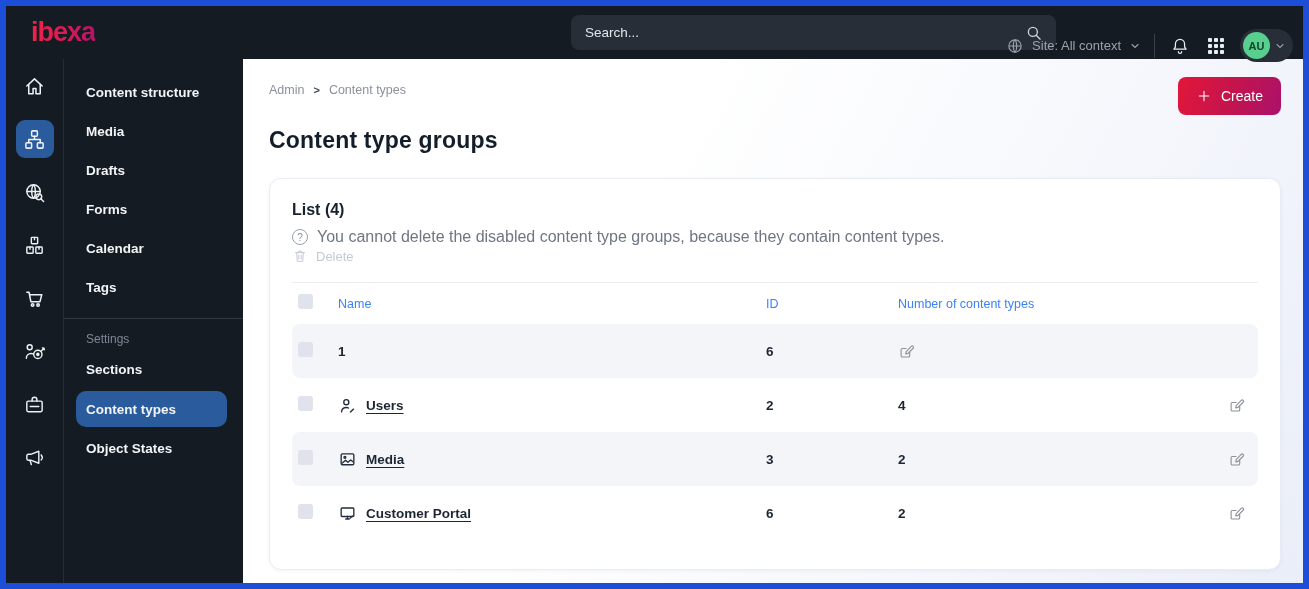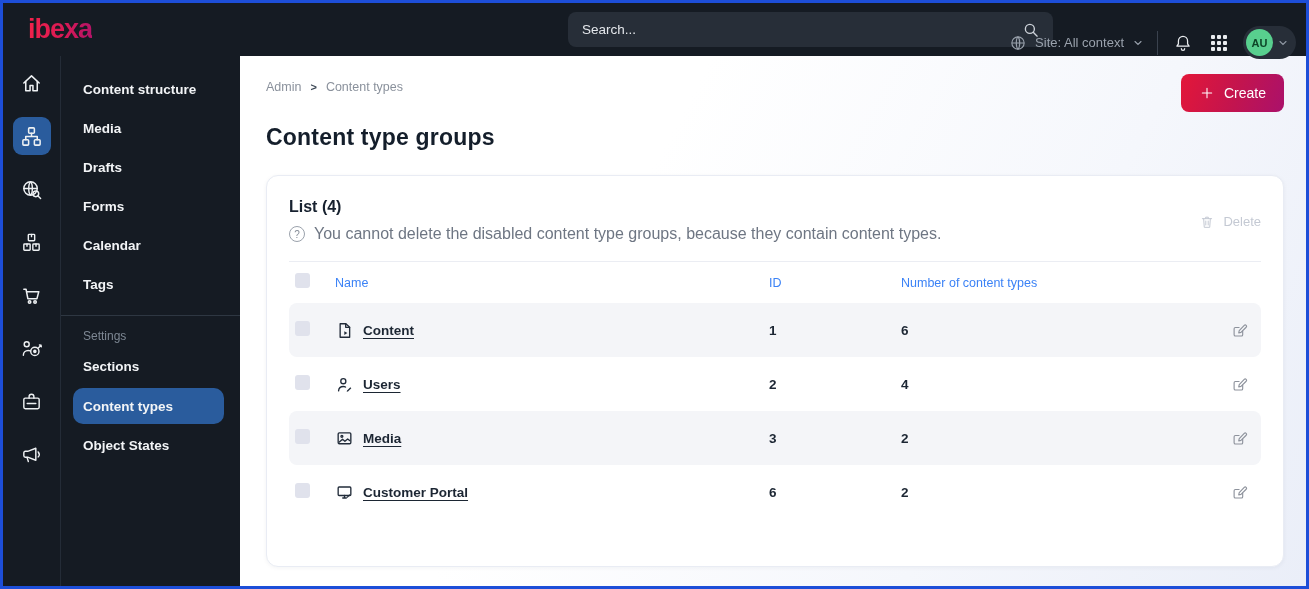--- a/index.html
+++ b/index.html
@@ -1,19 +1,19 @@
 <!DOCTYPE html>
 <html><head>
 <meta charset="utf-8">
 <style>
   * { margin:0; padding:0; box-sizing:border-box; }
   html,body { background:#fff; }
   body { font-family:"Liberation Sans", sans-serif; }
   .frame {
-    width:1309px; height:589px; border:3px solid #1d4ed8; overflow:hidden;
+    width:1309px; height:589px; border:6px solid #1d4ed8; overflow:hidden;
     display:flex; flex-direction:column; background:#fff;
   }
 
   
   .topbar {
     height:53px; background:#151b23; flex:0 0 53px;
     display:flex; align-items:center; position:relative;
   }
   .logo {
     margin-left:25px; font-size:27px; font-weight:700; letter-spacing:-1px;
@@ -100,21 +100,21 @@
     padding:0 18px; height:38px; font-family:"Liberation Sans", sans-serif;
   }
   .page-title {
     margin-top:12px; font-size:23px; font-weight:700; color:#141e2b; letter-spacing:.2px;
   }
 
   .card {
     margin-top:24px; background:#fff; border:1px solid #e9ecf4; border-radius:12px;
     box-shadow:0 1px 4px rgba(25,35,65,.05); padding:22px 22px 0 22px; height:392px;
   }
-  .card-head { display:flex; justify-content:space-between; align-items:center; }
+  .card-head { display:flex; justify-content:space-between; align-items:flex-start;flex-direction:column; }
   .list-title { font-size:16px; font-weight:700; color:#17212f; }
   .hint-row { display:flex; align-items:center; gap:9px; margin-top:9px; }
   .q-icon {
     width:16px; height:16px; border:1px solid #9ba2ac; border-radius:50%;
     color:#858c97; font-size:10px; display:flex; align-items:center; justify-content:center; flex:0 0 auto;
   }
   .hint-text { font-size:16px; color:#6e7683; }
   .delete-btn {
     display:flex; align-items:center; gap:8px; background:none; border:none;
     color:#c4c9d3; font-size:13px; cursor:not-allowed; margin-top:2px;
@@ -351,30 +351,20 @@
           <div class="trow thead">
             <div><span class="checkbox"></span></div>
             <div class="hlabel">Name</div>
             <div class="hlabel">ID</div>
             <div class="hlabel">Number of content types</div>
             <div></div>
           </div>
           <div id="table-rows">
   <div class="trow drow shaded">
     <div><span class="checkbox"></span></div>
-    <div class="c-name">
-      <span class="ricon">
-                    <svg width="19" height="19" viewBox="0 0 24 24" fill="none" stroke="currentColor" stroke-linecap="round" stroke-linejoin="round" stroke-width="1.7">
-                      <path d="M6.5 3.5h7.2L18.5 8v12.5h-12z"></path>
-                      <path d="M13.5 3.5V8h5"></path>
-                      <path d="M11.8 12.8l3.8 2.4-3.8 2.4z" fill="currentColor" stroke="none"></path>
-                    </svg>
-                  </span>
-      <a href="#" class="rlink">Content</a>
-    </div>
     <div class="c-id">1</div>
     <div class="c-count">6</div>
     <div>
       <button class="editbtn">
         <svg width="17" height="17" viewBox="0 0 24 24" fill="none" stroke="currentColor" stroke-width="1.6" stroke-linecap="round" stroke-linejoin="round">
                       <path d="M16.5 12.8V18a1.8 1.8 0 0 1-1.8 1.8H6.2A1.8 1.8 0 0 1 4.4 18V9.5a1.8 1.8 0 0 1 1.8-1.8h5.2"></path>
                       <path d="M18.7 4.7a1.9 1.9 0 0 1 2.7 2.7l-7.3 7.3-3.2.7.7-3.2z"></path>
                     </svg>
       </button>
     </div>

